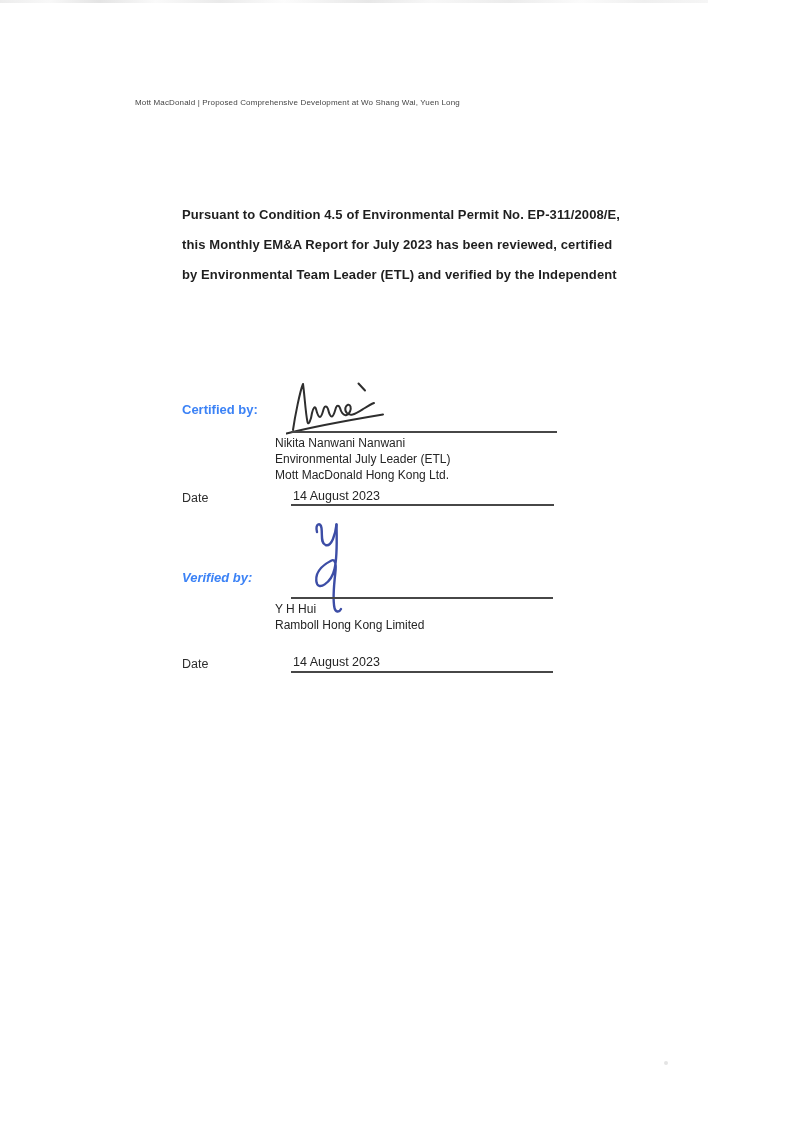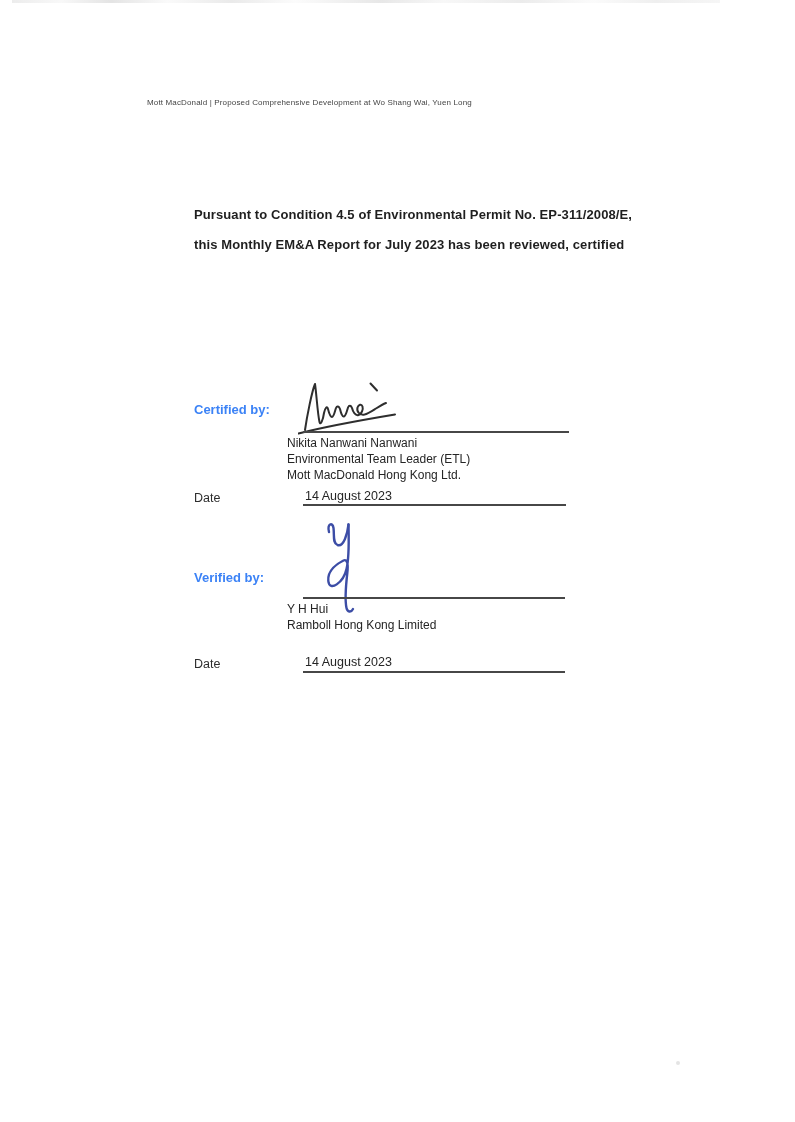--- a/index.html
+++ b/index.html
@@ -8,21 +8,20 @@
     background: #ffffff;
   }
   .page {
     position: relative;
     width: 708px;
     height: 1122px;
     background: #ffffff;
     font-family: "Liberation Sans", "DejaVu Sans", sans-serif;
     color: #2a2a2a;
     overflow: hidden;
-    margin-left: 12px;
   }
   .scan-edge-top {
     position: absolute;
     top: 0; left: 0;
     width: 100%; height: 3px;
     background: linear-gradient(90deg,
       #e9e9e9 0%, #f7f7f7 7%, #dfdfdf 14%, #f9f9f9 22%,
       #e6e6e6 31%, #fbfbfb 40%, #e3e3e3 52%, #f6f6f6 61%,
       #e8e8e8 72%, #fafafa 82%, #ececec 91%, #f4f4f4 100%);
     opacity: 0.85;
@@ -95,52 +94,53 @@
 
 <div class="page">
 
   <div class="scan-edge-top"></div>
 
   <div class="doc-header">Mott MacDonald | Proposed Comprehensive Development at Wo Shang Wai, Yuen Long</div>
 
   <div class="statement">
     <div>Pursuant to Condition 4.5 of Environmental Permit No. EP-311/2008/E,</div>
     <div>this Monthly EM&amp;A Report for July 2023 has been reviewed, certified</div>
+    <div>by Environmental Team Leader (ETL) and verified by the Independent</div>
   </div>
 
   <div class="label" style="top:402px;">Certified by:</div>
 
   <svg class="sig-svg" style="left:286px; top:376px;" width="104" height="60" viewBox="0 0 104 60">
     <g fill="none" stroke-width="2" stroke-linecap="round" stroke-linejoin="round" stroke="#2e2e2e">
       <path d="M7 54 C9 40 14 15 17 8 C18.5 18 19.5 37 21.5 46 C22.5 50 25 44 26 37 C27 32 29 29.5 30 33 C31 37 32.2 41 34 41 C36 41 37 34.5 38 32 C39 29.5 41 30 42 33 C43 37 44.2 41 46 40.5 C48 40 49 34.5 50 31.5 C51 29 53 29 54 32 C55 36 57.5 40 60.5 39 C63.5 38 65.5 33.5 64.5 30.5 C63.5 27.5 60.5 28.5 59.5 31.5 C58.5 35.5 61.5 39.5 66.5 38.5 C70 37.7 74 35 78 32.5 C82 30 85.5 28 88 27"></path>
       <path d="M0.5 57.5 C22 52 55 45.5 97 38.5"></path>
       <path d="M72.5 7.5 L79 14.5"></path>
     </g>
   </svg>
 
   <div class="sig-line" style="top:431px; width:266px;"></div>
 
   <div class="sig-block" style="top:435px;">
     <div>Nikita Nanwani Nanwani</div>
-    <div>Environmental Team Leader (ETL)</div>
+    <div>Environmental July Leader (ETL)</div>
     <div>Mott MacDonald Hong Kong Ltd.</div>
   </div>
 
   <div class="label-regular" style="top:491px; font-size:12.5px;">Date</div>
   <div class="date-value" style="top:489px;">14 August 2023</div>
   <div class="sig-line" style="top:504px; width:263px;"></div>
 
   <svg class="sig-svg" style="left:310px; top:519px;" width="44" height="100" viewBox="0 0 44 100">
     <g fill="none" stroke-width="2.4" stroke-linecap="round" stroke-linejoin="round" stroke="#3c4da6">
       <path d="M7 13 C5 5 10.5 2.5 11.5 9 C12.5 17 10.5 24 15.5 26 C21.5 28.2 25.5 15 26.5 5.5"></path>
       <path d="M26.5 5.5 C26.8 22 27.5 38 24.5 50 C21.5 63.5 7.5 73.5 6.3 62 C5.3 51.5 15.5 44.5 21.5 41.5 C25.5 39.5 26.3 46 25.3 54 C24 65.5 22.5 80 24.5 89 C25.4 93 29 94 31 90"></path>
     </g>
   </svg>
 
-  <div class="label" style="top:570px;">Verified by:</div>
+  <div class="label" style="top:570px;font-style:italic;">Verified by:</div>
 
   <div class="sig-line" style="top:597px; width:262px;"></div>
 
   <div class="sig-block" style="top:601px;">
     <div>Y H Hui</div>
     <div>Ramboll Hong Kong Limited</div>
   </div>
 
   <div class="label-regular" style="top:657px;">Date</div>
   <div class="date-value" style="top:655px;">14 August 2023</div>

